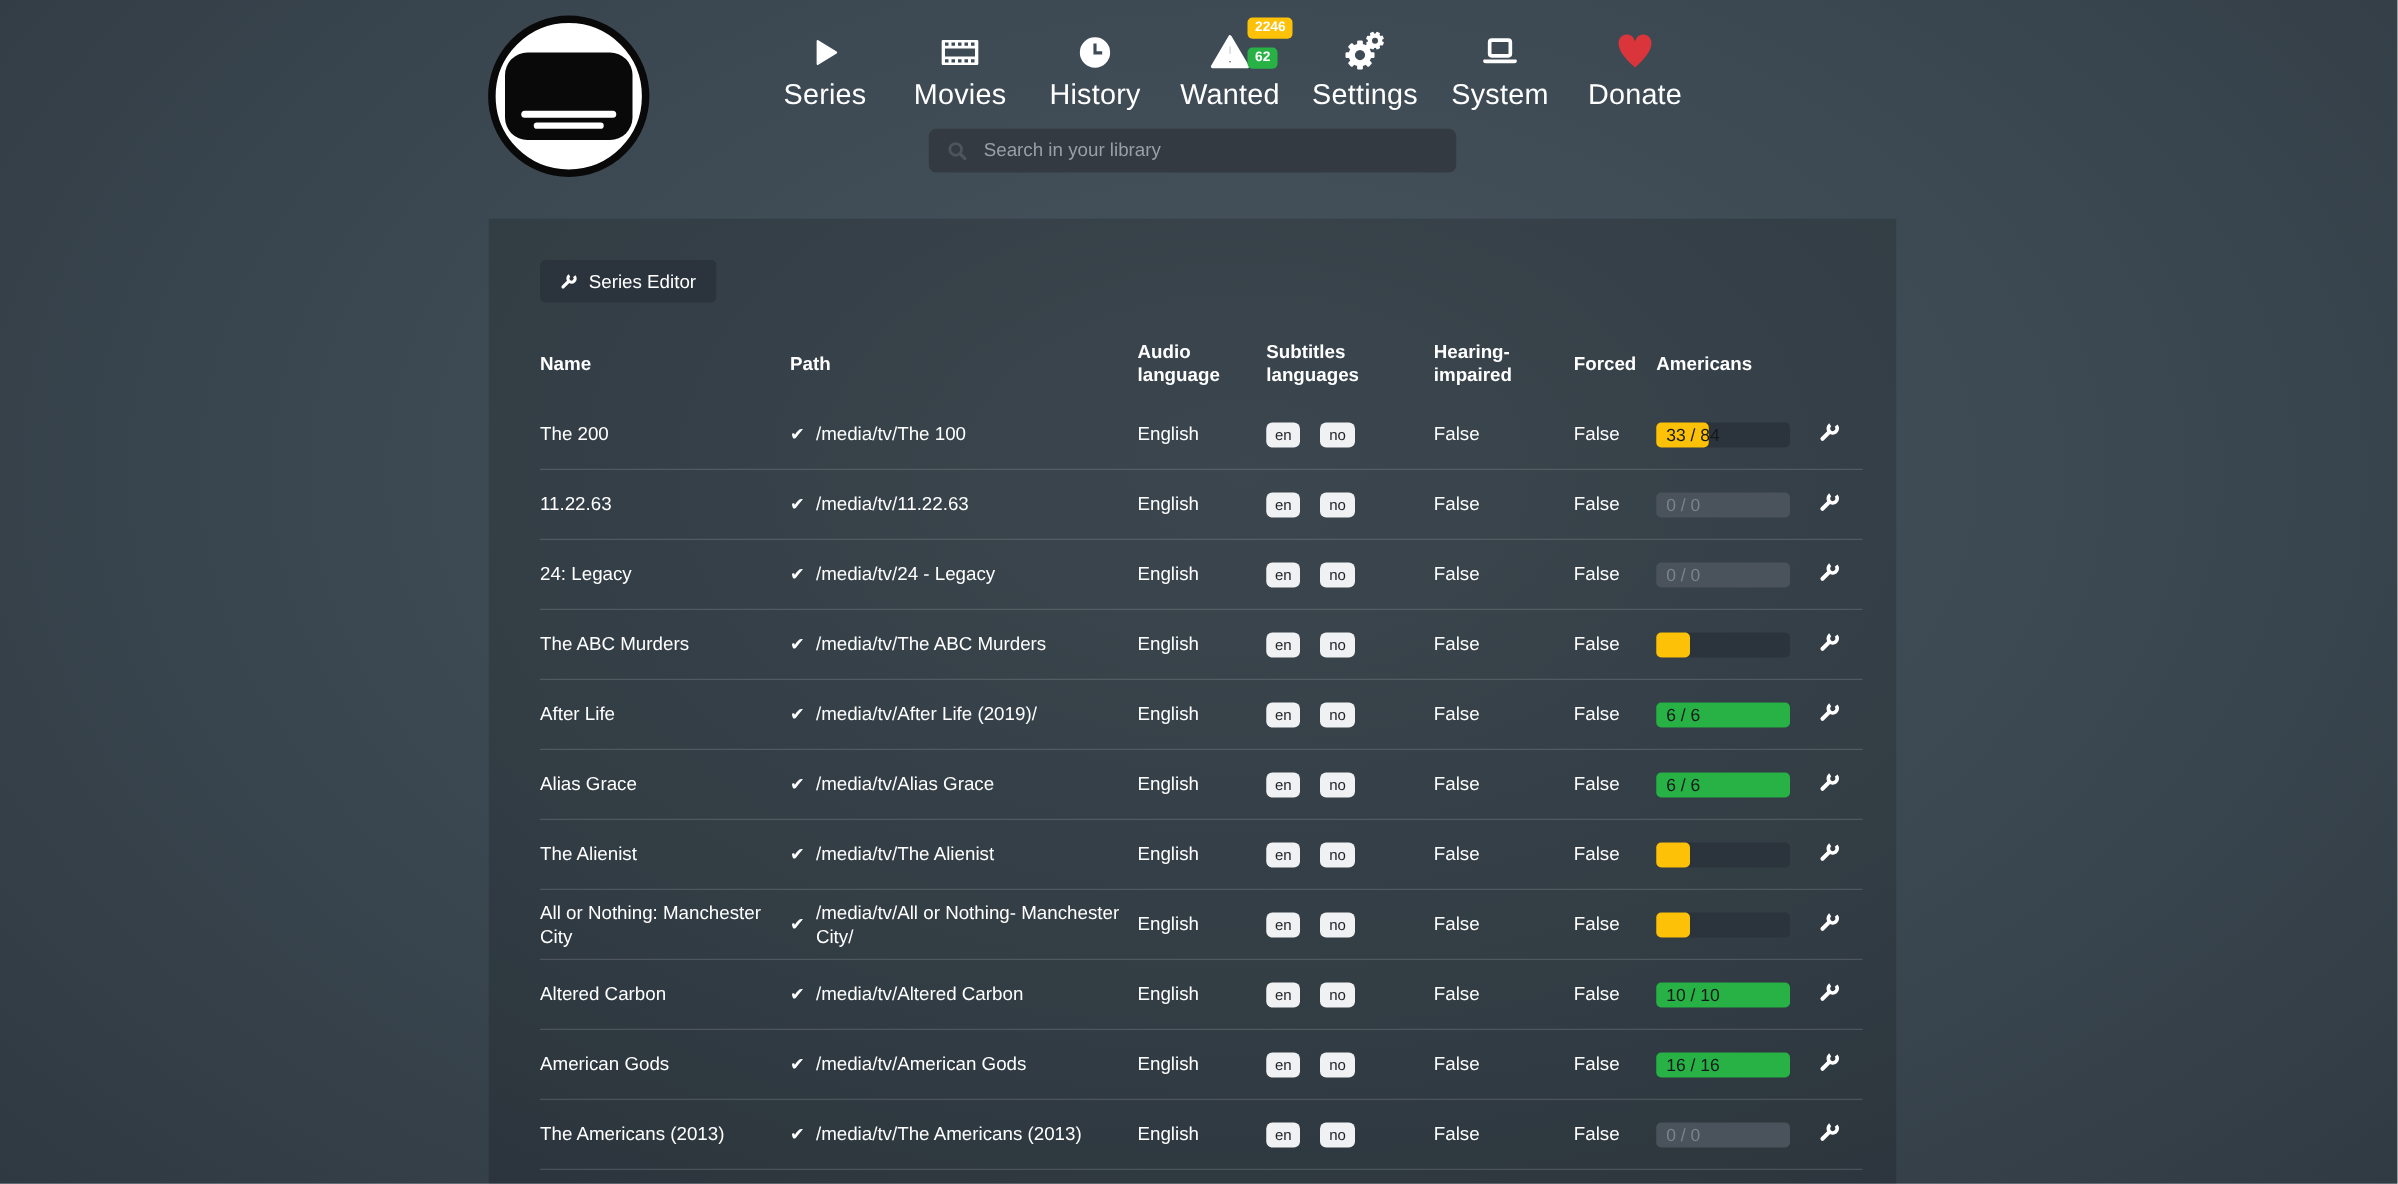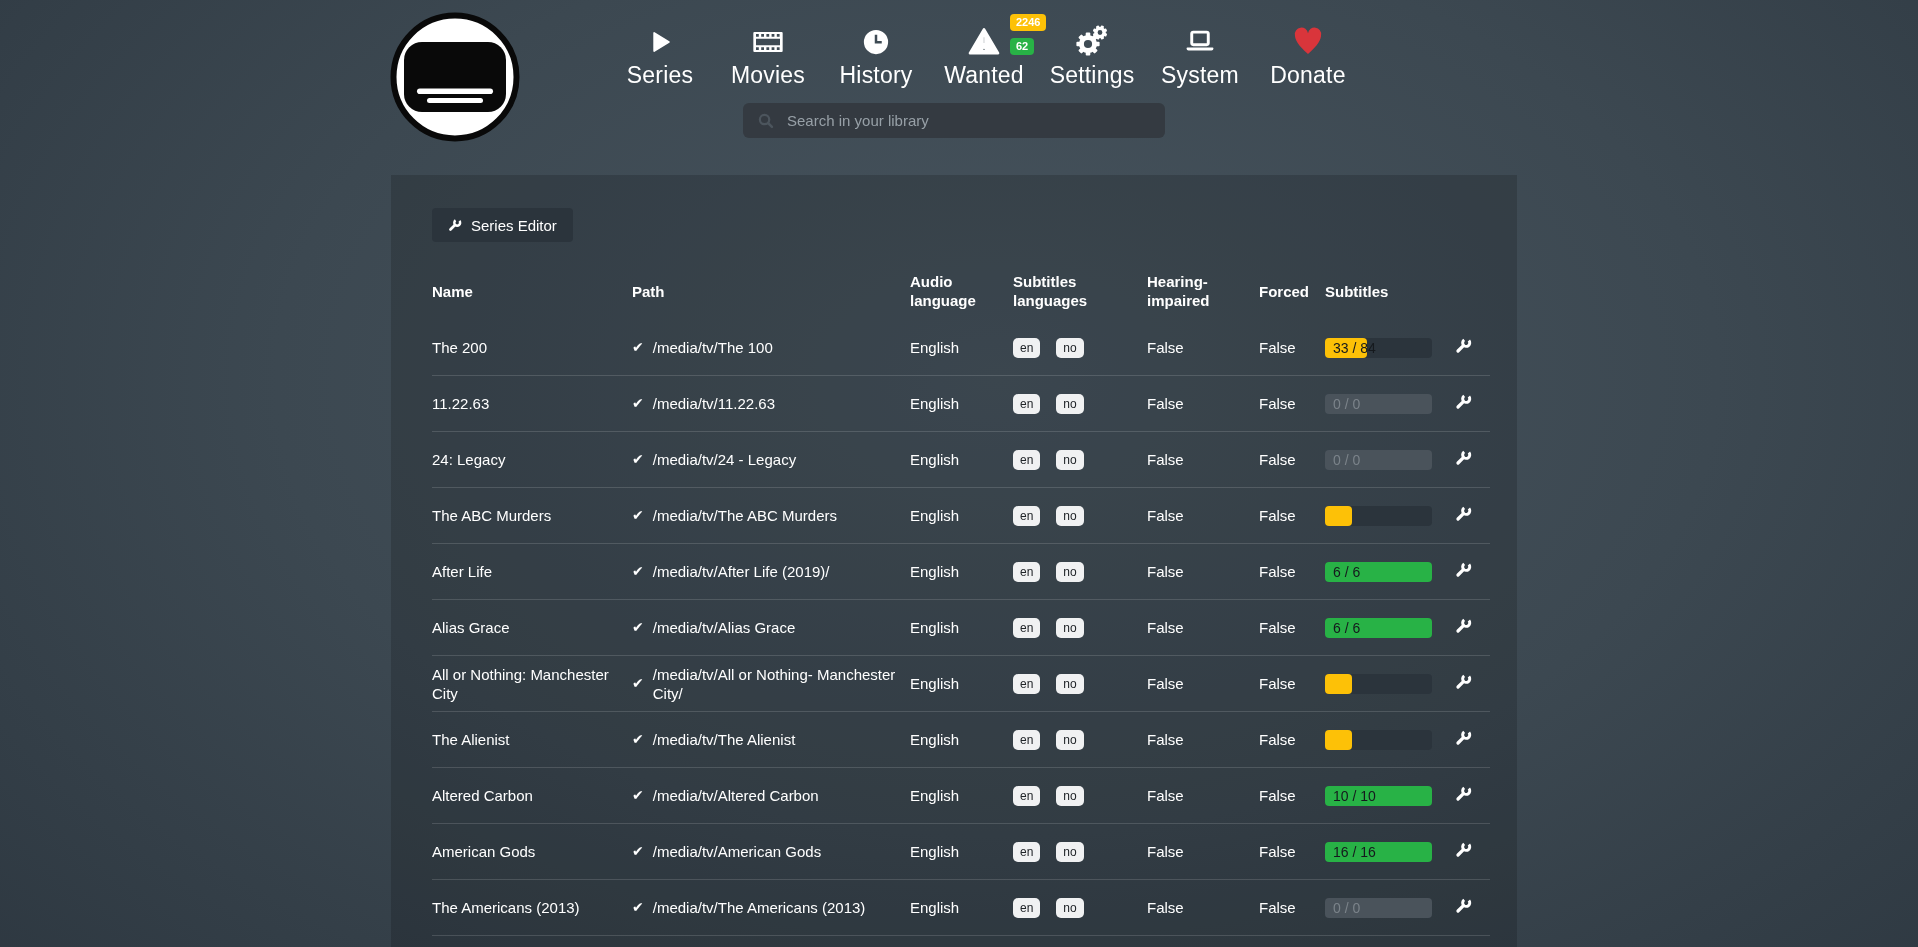--- a/index.html
+++ b/index.html
@@ -8,21 +8,21 @@
     font-family:"Liberation Sans","DejaVu Sans",sans-serif;
     background:radial-gradient(ellipse 1500px 950px at 52% 40%, #47545e 0%, #3c4851 48%, #2b353e 100%);
     color:#fff;
   }
   
   .logo{position:absolute;left:390px;top:12px;width:130px;height:130px;}
   .nav{position:absolute;left:606px;top:18px;display:flex;}
   .nav-item{width:108px;display:flex;flex-direction:column;align-items:center;cursor:pointer;position:relative;}
   .nav-icon{height:40px;display:flex;align-items:flex-end;justify-content:center;color:#fff;}
   .nav-label{margin-top:4px;font-size:23px;color:#fff;letter-spacing:.2px;}
-  .badge{position:absolute;left:80px;border-radius:4px;padding:2px 6px;font-size:11px;font-weight:bold;color:#fff;line-height:13px;}
+  .badge{position:absolute;left:68px;border-radius:4px;padding:2px 6px;font-size:11px;font-weight:bold;color:#fff;line-height:13px;}
   .badge.orange{top:-4px;background:#fdc107;}
   .badge.green{top:20px;background:#28b246;}
   .search{position:absolute;left:743px;top:103px;width:422px;height:35px;background:#343a41;border-radius:6px;display:flex;align-items:center;}
   .search svg{margin:0 10px 0 14px;}
   .search input{background:transparent;border:none;outline:none;color:#c7ced3;font-size:15px;flex:1;font-family:inherit;}
   .search input::placeholder{color:#97a0a7;}
   
   .panel{position:absolute;left:391px;top:175px;width:1126px;height:772px;background:rgba(0,0,0,0.16);}
   .editor-btn{margin:33px 0 0 41px;height:34px;padding:0 16px;background:#2b343c;border:none;border-radius:4px;
     color:#fff;font-size:15px;font-family:inherit;display:flex;align-items:center;gap:9px;cursor:pointer;}
@@ -176,21 +176,21 @@
         <col style="width:35px">
     </colgroup>
     <thead>
       <tr>
         <th><span class="hw">Name</span></th>
         <th><span class="hw">Path</span></th>
         <th class="narrow"><span class="hw">Audio language</span></th>
         <th class="narrow"><span class="hw">Subtitles languages</span></th>
         <th class="narrow"><span class="hw">Hearing-impaired</span></th>
         <th><span class="hw">Forced</span></th>
-        <th><span class="hw">Subtitles</span></th>
+        <th><span class="hw">Americans</span></th>
         <th></th>
       </tr>
     </thead>
     <tbody>
         <tr>
           <td>The 200</td>
           <td>
             <div class="pathcell">
               <span class="check">✔</span>
               <span>/media/tv/The 100</span>
@@ -318,48 +318,48 @@
               <div class="fill" style="width: 100%;"></div>
               <span class="plabel">6 / 6</span>
             </div>
           </td>
           <td><button class="row-wrench"><svg viewBox="0 0 24 24" class="wrench">
                 <line x1="4.2" y1="19.8" x2="11.5" y2="12.5" stroke="currentColor" stroke-width="4.6" stroke-linecap="round"></line>
                 <circle cx="15.8" cy="8.2" r="5" fill="none" stroke="currentColor" stroke-width="4.2" stroke-dasharray="23.5 7.9" transform="rotate(-40 15.8 8.2)"></circle>
               </svg></button></td>
         </tr>
         <tr>
-          <td>All or Nothing: Manchester City</td>
-          <td>
-            <div class="pathcell">
-              <span class="check">✔</span>
-              <span>/media/tv/All or Nothing- Manchester City/</span>
+          <td>The Alienist</td>
+          <td>
+            <div class="pathcell">
+              <span class="check">✔</span>
+              <span>/media/tv/The Alienist</span>
             </div>
           </td>
           <td>English</td>
           <td><span class="lang-badge">en</span><span class="lang-badge">no</span></td>
           <td>False</td>
           <td>False</td>
           <td>
             <div class="bar warning">
               <div class="fill" style="width: 25%;"></div>
               <span class="plabel"></span>
             </div>
           </td>
           <td><button class="row-wrench"><svg viewBox="0 0 24 24" class="wrench">
                 <line x1="4.2" y1="19.8" x2="11.5" y2="12.5" stroke="currentColor" stroke-width="4.6" stroke-linecap="round"></line>
                 <circle cx="15.8" cy="8.2" r="5" fill="none" stroke="currentColor" stroke-width="4.2" stroke-dasharray="23.5 7.9" transform="rotate(-40 15.8 8.2)"></circle>
               </svg></button></td>
         </tr>
         <tr>
-          <td>The Alienist</td>
-          <td>
-            <div class="pathcell">
-              <span class="check">✔</span>
-              <span>/media/tv/The Alienist</span>
+          <td>All or Nothing: Manchester City</td>
+          <td>
+            <div class="pathcell">
+              <span class="check">✔</span>
+              <span>/media/tv/All or Nothing- Manchester City/</span>
             </div>
           </td>
           <td>English</td>
           <td><span class="lang-badge">en</span><span class="lang-badge">no</span></td>
           <td>False</td>
           <td>False</td>
           <td>
             <div class="bar warning">
               <div class="fill" style="width: 25%;"></div>
               <span class="plabel"></span>

